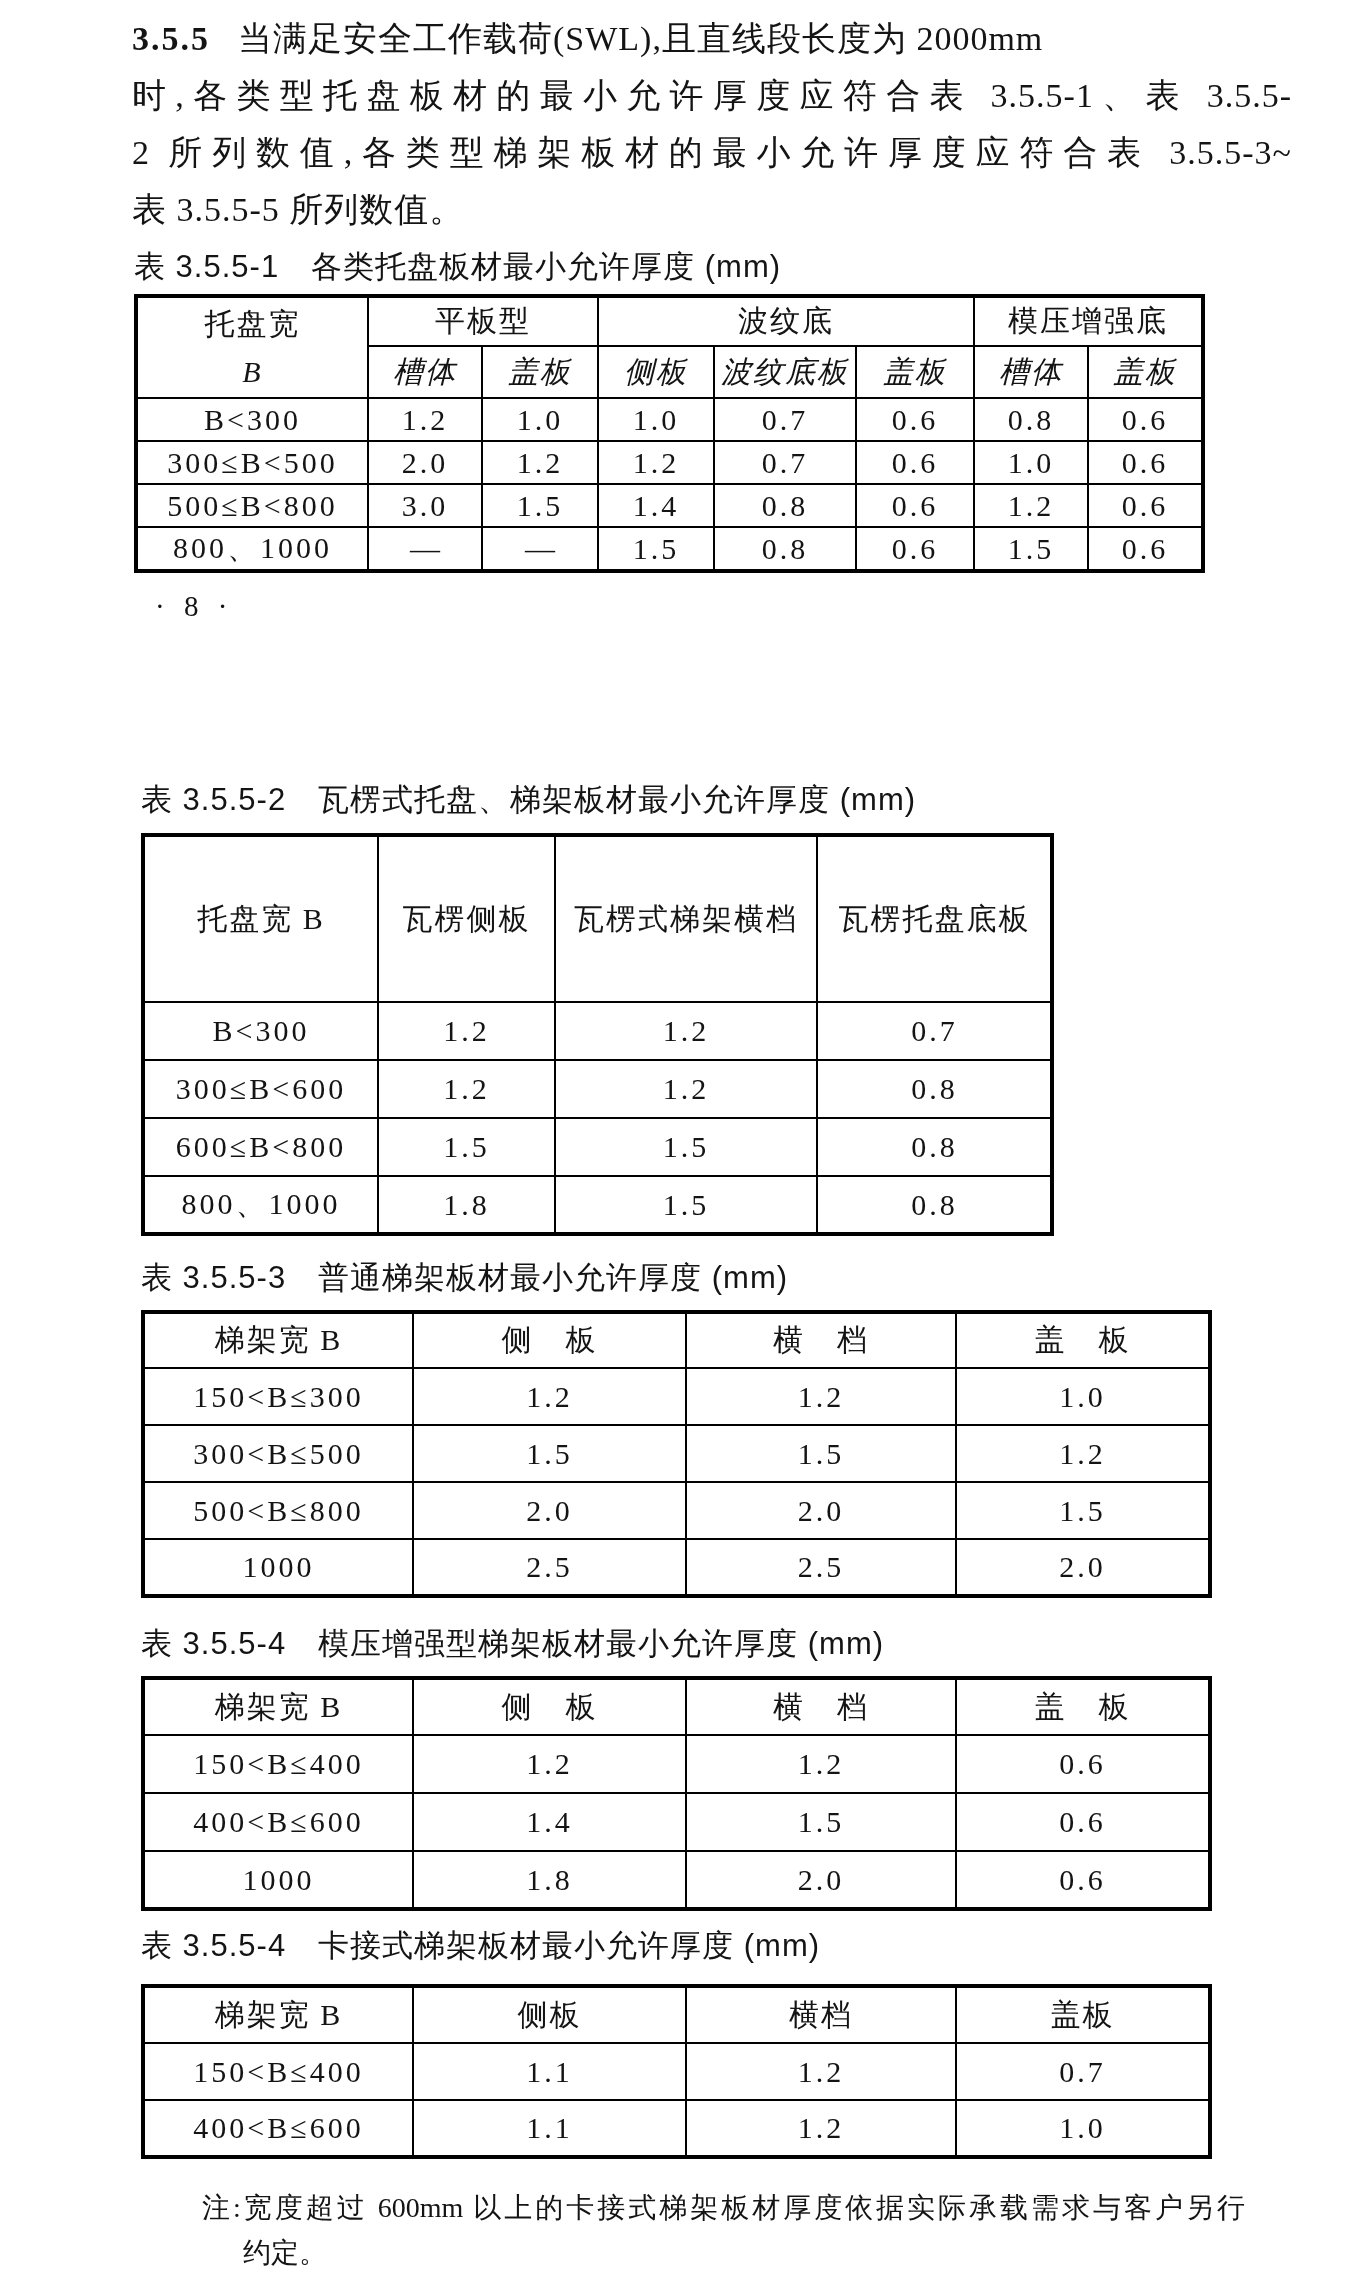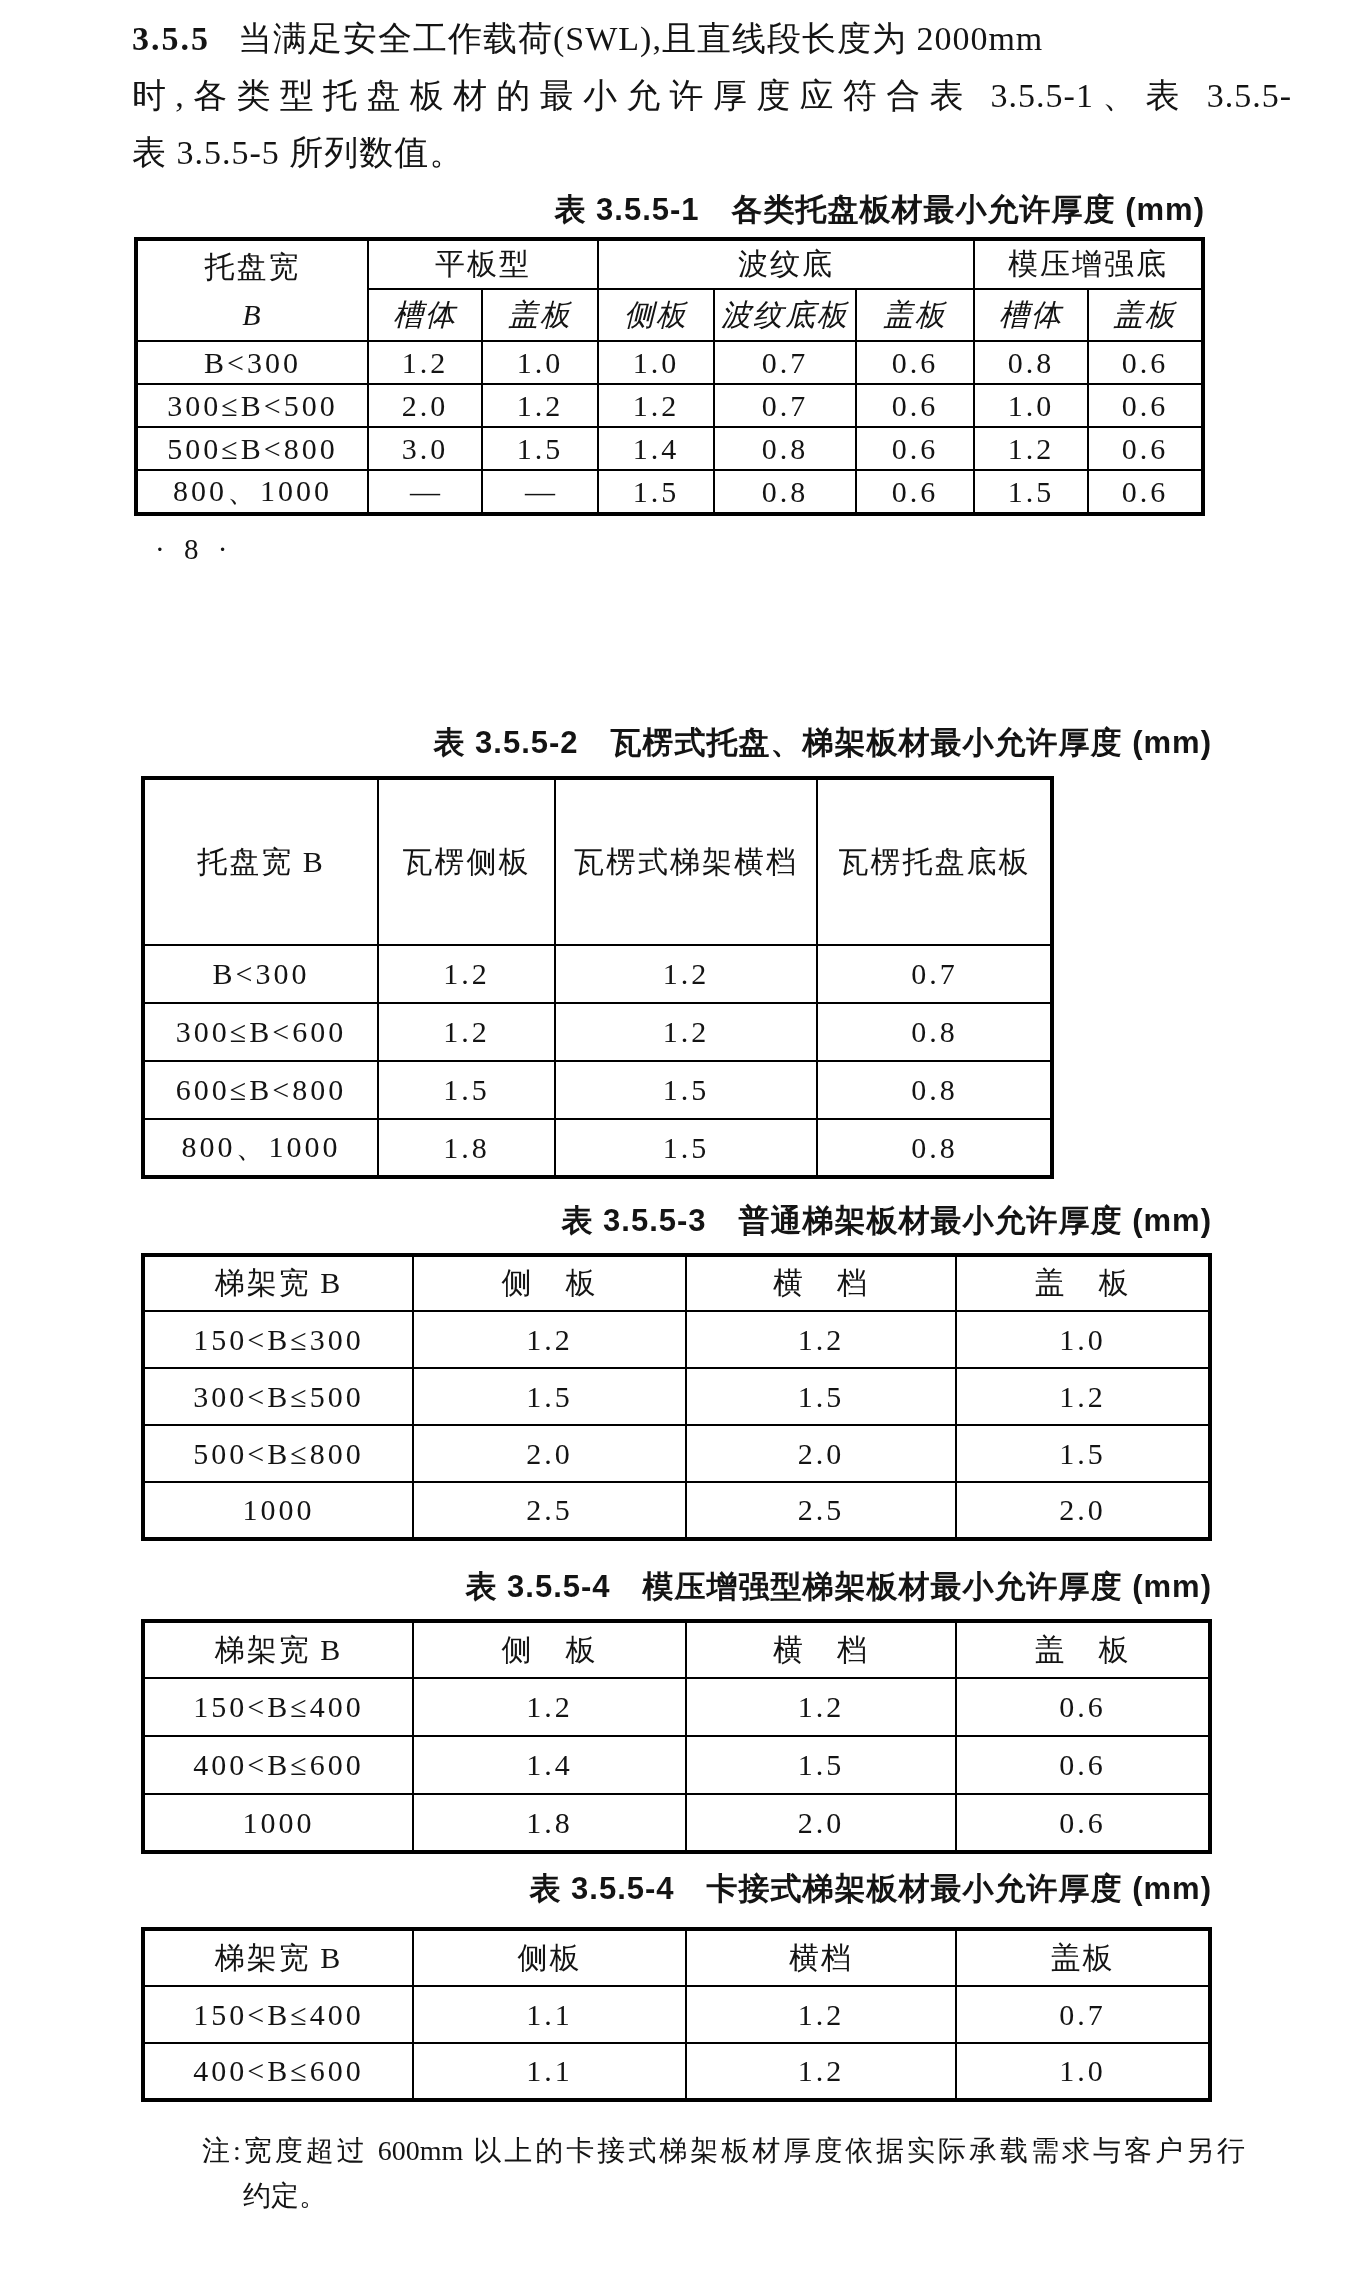--- a/index.html
+++ b/index.html
@@ -13,21 +13,21 @@
 
   
   .para{margin:10px 0 0 132px;width:1160px;font-size:34px;line-height:57px;letter-spacing:1px;}
   .pline{display:block;text-align:justify;text-align-last:justify;white-space:nowrap;}
   .pline.natural{text-align-last:left;white-space:normal;}
   .clause-num{font-weight:bold;margin-right:28px;letter-spacing:2px;}
 
   
   .tbl-title{
     font-family:"Liberation Sans","DejaVu Sans",sans-serif;
-    font-weight:bold;font-size:31px;line-height:42px;text-align:right;
+    font-weight:normal;font-size:31px;line-height:42px;text-align:left;
     letter-spacing:1px;
   }
   .tt1{margin:8px 0 0 134px;width:1071px;}
   .tt2{margin:158px 0 0 141px;width:1071px;}
   .tt3{margin:21px 0 0 141px;width:1071px;}
   .tt4{margin:25px 0 0 141px;width:1071px;}
   .tt5{margin:14px 0 0 141px;width:1071px;}
 
   
   table{border-collapse:collapse;table-layout:fixed;border:4px solid #000;}
@@ -67,20 +67,21 @@
   .note .n2{display:block;padding-left:41px;}
 </style>
 </head>
 <body>
 
 <div class="page">
 
   <div class="para">
     <div class="pline natural"><span class="clause-num">3.5.5</span><span>当满足安全工作载荷(SWL),且直线段长度为 2000mm</span></div>
     <div class="pline">时,各类型托盘板材的最小允许厚度应符合表 3.5.5-1、表 3.5.5-</div>
+    <div class="pline">2 所列数值,各类型梯架板材的最小允许厚度应符合表 3.5.5-3~</div>
     <div class="pline natural">表 3.5.5-5 所列数值。</div>
   </div>
 
   <div class="tbl-title tt1">表 3.5.5-1　各类托盘板材最小允许厚度 (mm)</div>
   <table class="t1">
     <colgroup>
         <col style="width:232px">
         <col style="width:114px">
         <col style="width:116px">
         <col style="width:116px">

